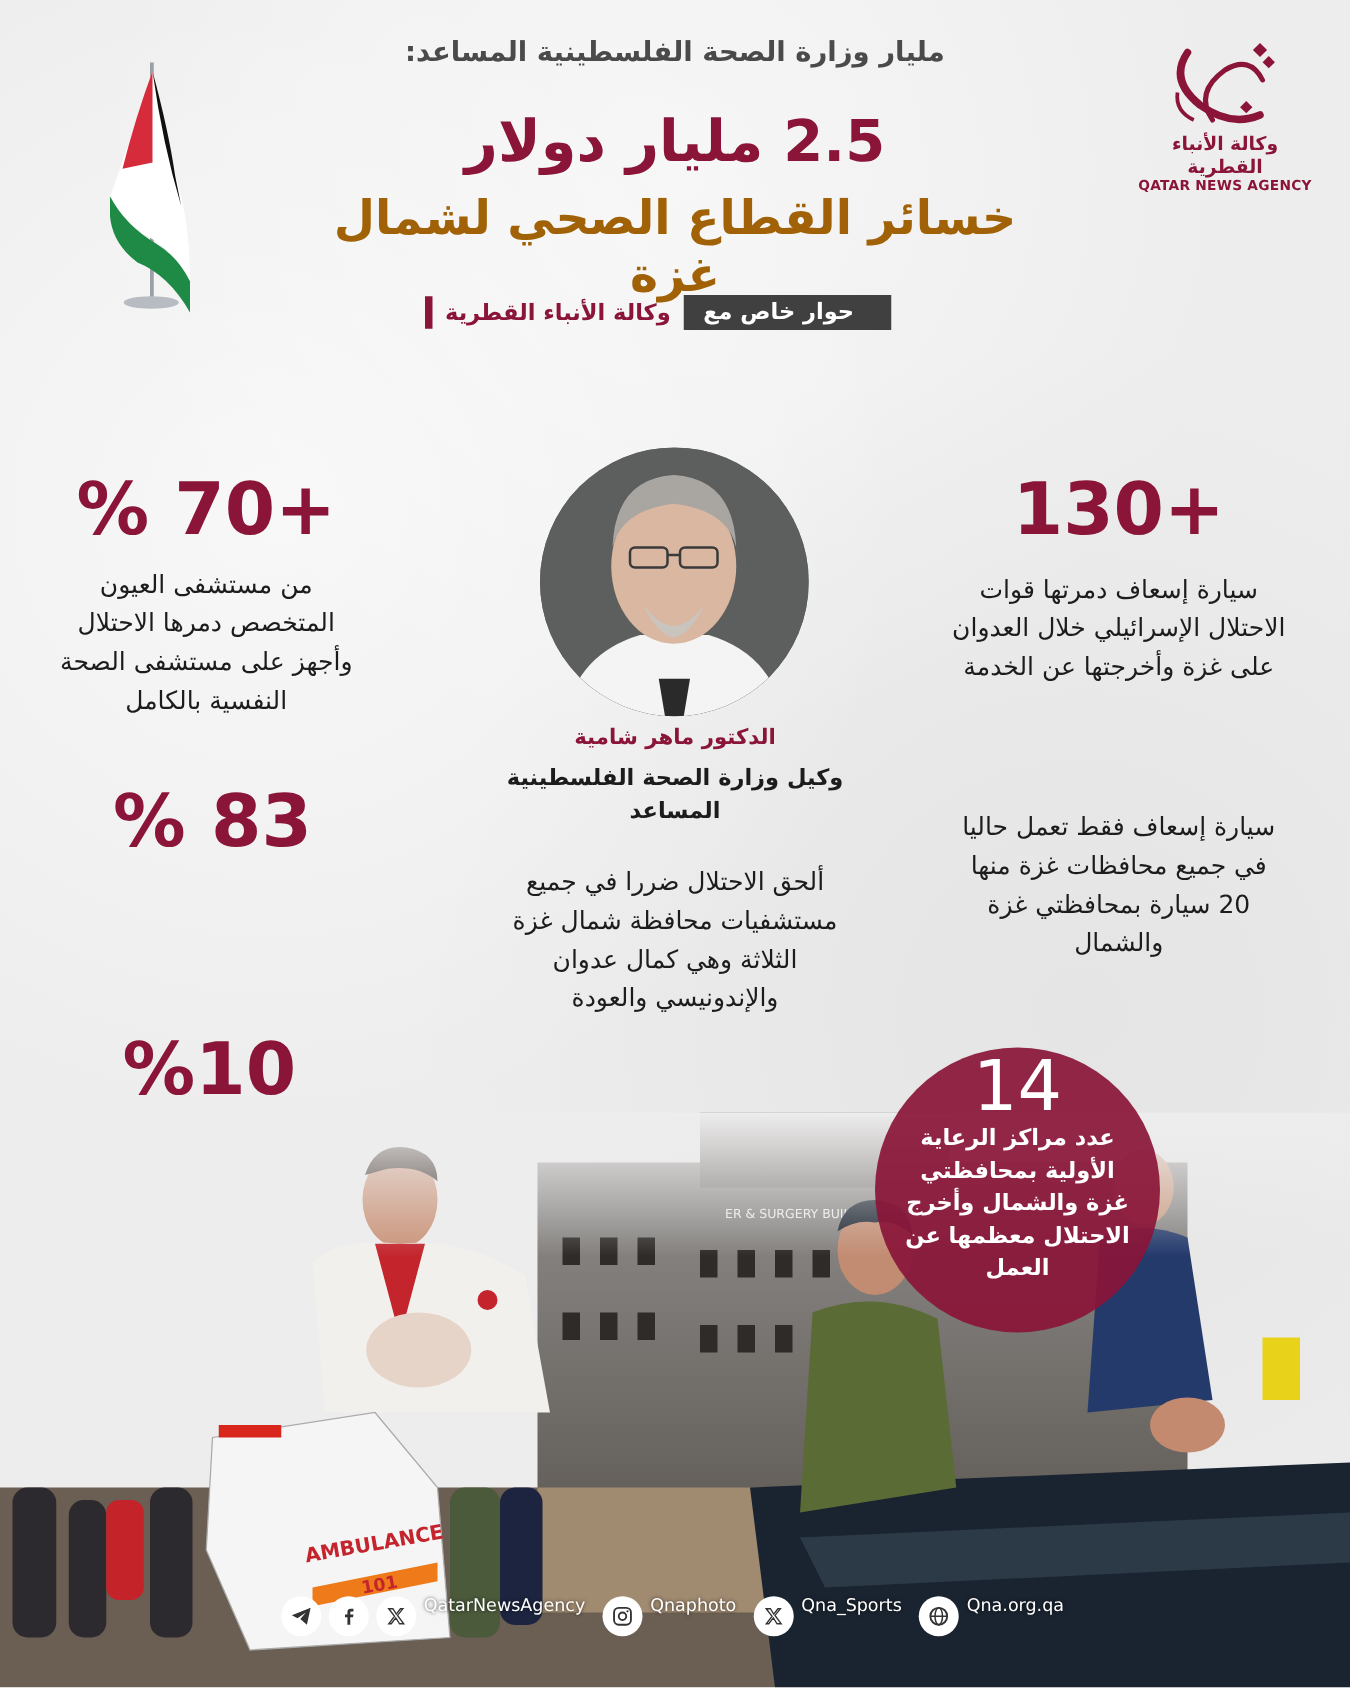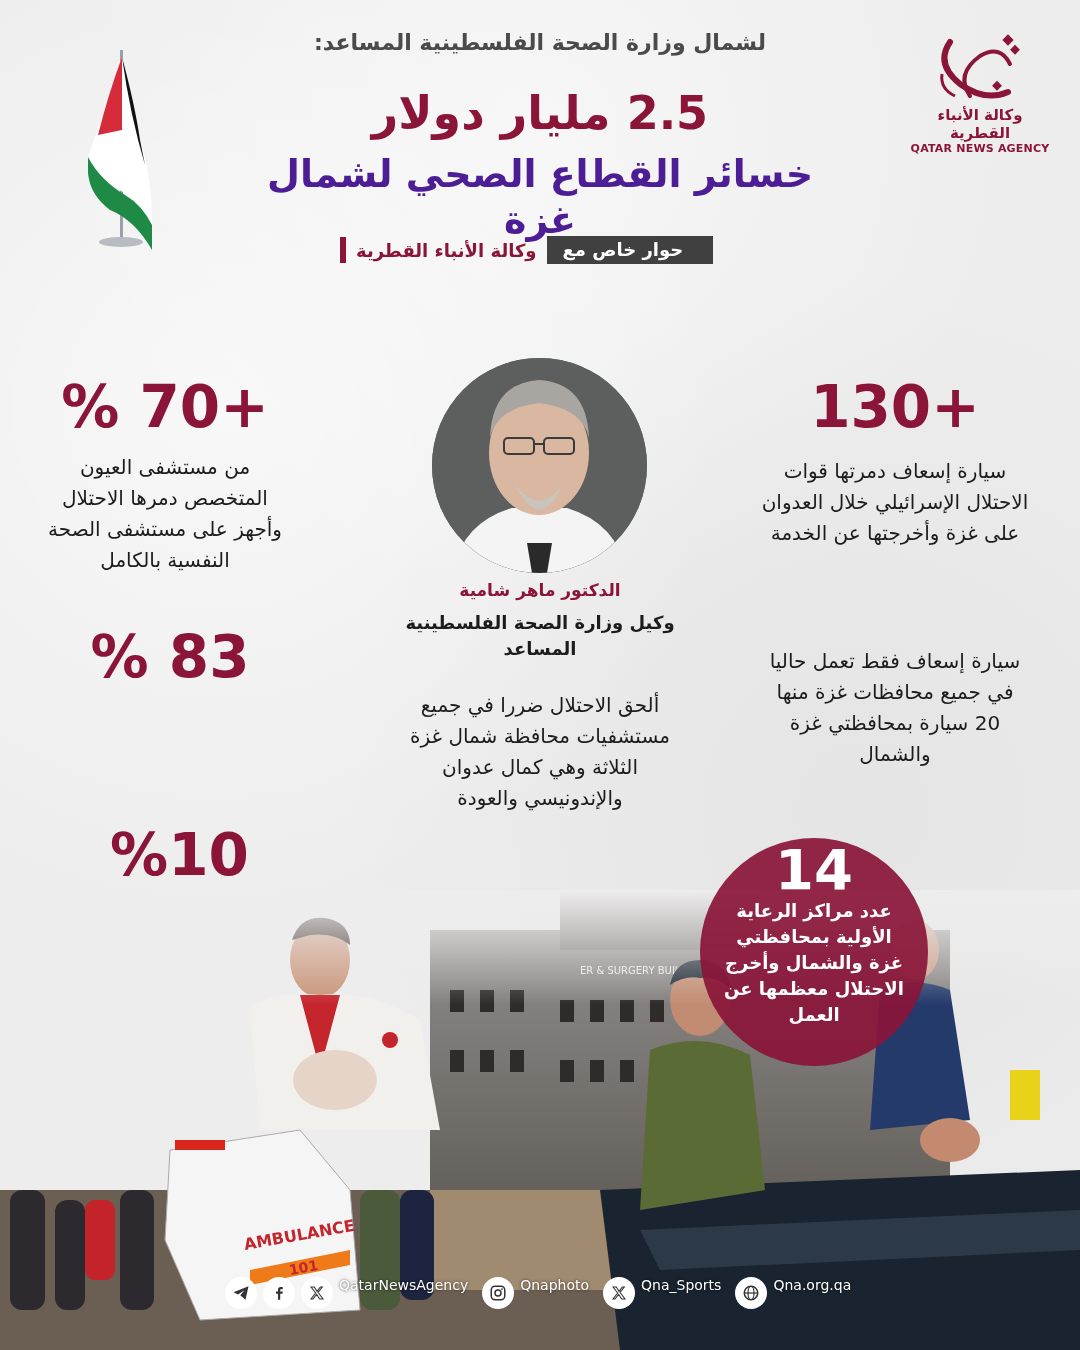--- a/index.html
+++ b/index.html
@@ -21,21 +21,21 @@
   .subtitle-top {
     top: 30px; left: 300px; width: 480px; text-align: center;
     font-size: 22px; color: #4a4a4a; font-weight: bold;
   }
   .headline-main {
     top: 88px; left: 260px; width: 560px; text-align: center;
     font-size: 46px; font-weight: bold; color: #8a1538; line-height: 1.1;
   }
   .headline-sub {
     top: 152px; left: 240px; width: 600px; text-align: center;
-    font-size: 38px; font-weight: bold; color: #4c1d95; line-height: 1.2;
+    font-size: 38px; font-weight: bold; color: #a16207; line-height: 1.2;
   }
   .interview-row {
     top: 236px; left: 340px; height: 28px; display: flex; align-items: center; gap: 10px;
     flex-direction: row;
   }
   .interview-bar { width: 6px; height: 26px; background: #8a1538; }
   .interview-agency { font-size: 18px; font-weight: bold; color: #8a1538; }
   .interview-tag {
     background: #404040; color: #fff; font-size: 18px; font-weight: bold;
     padding: 2px 30px 2px 16px; height: 28px; line-height: 24px;
@@ -67,21 +67,21 @@
   .person-name { top: 580px; left: 400px; width: 280px; text-align: center; font-size: 17px; font-weight: bold; color: #8a1538; }
   .person-title { top: 610px; left: 400px; width: 280px; text-align: center; font-size: 18px; font-weight: bold; line-height: 26px; }
   .person-quote { top: 690px; left: 390px; width: 300px; text-align: center; font-size: 20px; line-height: 31px; }
 
   
   .circle14 {
     top: 838px; left: 700px; width: 228px; height: 228px; border-radius: 50%;
     background: rgba(138, 21, 56, 0.92); color: #fff; text-align: center; z-index: 5;
     padding-top: 4px;
   }
-  .circle14 .num { font-size: 56px; font-weight: bold; line-height: 1; }
+  .circle14 .num { font-size: 56px; font-weight: normal; line-height: 1; }
   .circle14 .txt { font-size: 18px; line-height: 26px; font-weight: bold; padding: 0 18px; }
 
   
   .collage {
     top: 890px; left: 0; width: 1080px; height: 460px; z-index: 1;
   }
   .socials {
     top: 1276px; left: 225px; height: 34px; display: flex; align-items: center; gap: 14px; z-index: 10;
     direction: ltr;
   }
@@ -99,21 +99,21 @@
   <svg width="90" height="210" viewBox="0 0 90 210">
     <rect x="40" y="5" width="3" height="190" fill="#9aa0a6"></rect>
     <ellipse cx="41" cy="197" rx="22" ry="5" fill="#b7bcc2"></ellipse>
     <path d="M42 12 Q55 60 60 95 Q72 130 72 180 Q55 150 30 140 Q12 130 8 112 Q20 80 42 12 Z" fill="#ffffff"></path>
     <path d="M42 12 Q55 60 60 95 L65 120 Q50 70 42 12 Z" fill="#111"></path>
     <path d="M8 112 Q20 135 45 150 Q62 160 72 180 L72 205 Q55 175 30 165 Q10 150 8 128 Z" fill="#1e8a45"></path>
     <path d="M42 12 Q28 50 18 90 L42 85 Z" fill="#d62b3a"></path>
   </svg>
 </div>
 
-<div class="abs subtitle-top rtl">لشمال وزارة الصحة الفلسطينية المساعد:</div>
+<div class="abs subtitle-top rtl">مليار وزارة الصحة الفلسطينية المساعد:</div>
 <div class="abs headline-main rtl">2.5 مليار دولار</div>
 <div class="abs headline-sub rtl">خسائر القطاع الصحي لشمال غزة</div>
 
 <div class="abs interview-row">
   <span class="interview-bar"></span>
   <span class="interview-agency rtl">وكالة الأنباء القطرية</span>
   <span class="interview-tag rtl">حوار خاص مع</span>
 </div>
 
 <div class="abs logo">
@@ -129,21 +129,21 @@
   <div class="logo-en">QATAR NEWS AGENCY</div>
 </div>
 
 <div class="abs" style="top:378px; left:40px; width:250px;">
   <div class="stat-number" style="direction:ltr;">% 70+</div>
   <div class="stat-desc rtl" style="margin-top:16px;">من مستشفى العيون المتخصص دمرها الاحتلال وأجهز على مستشفى الصحة النفسية بالكامل</div>
 </div>
 <div class="abs" style="top:628px; left:40px; width:260px;">
   <div class="stat-number" style="direction:ltr;">% 83</div>
 </div>
-<div class="abs" style="top:826px; left:47px; width:265px; z-index:4;">
+<div class="abs" style="top:826px; left:35px; width:265px; z-index:4;">
   <div class="stat-number" style="direction:ltr;">%10</div>
 </div>
 
 <div class="abs" style="top:378px; left:760px; width:270px;">
   <div class="stat-number" style="direction:ltr;">130+</div>
   <div class="stat-desc rtl" style="margin-top:20px;">سيارة إسعاف دمرتها قوات الاحتلال الإسرائيلي خلال العدوان على غزة وأخرجتها عن الخدمة</div>
 </div>
 <div class="abs" style="top:624px; left:765px; width:260px;">
   <div class="stat-desc rtl" style="margin-top:22px;">سيارة إسعاف فقط تعمل حاليا في جميع محافظات غزة منها 20 سيارة بمحافظتي غزة والشمال</div>
 </div>

